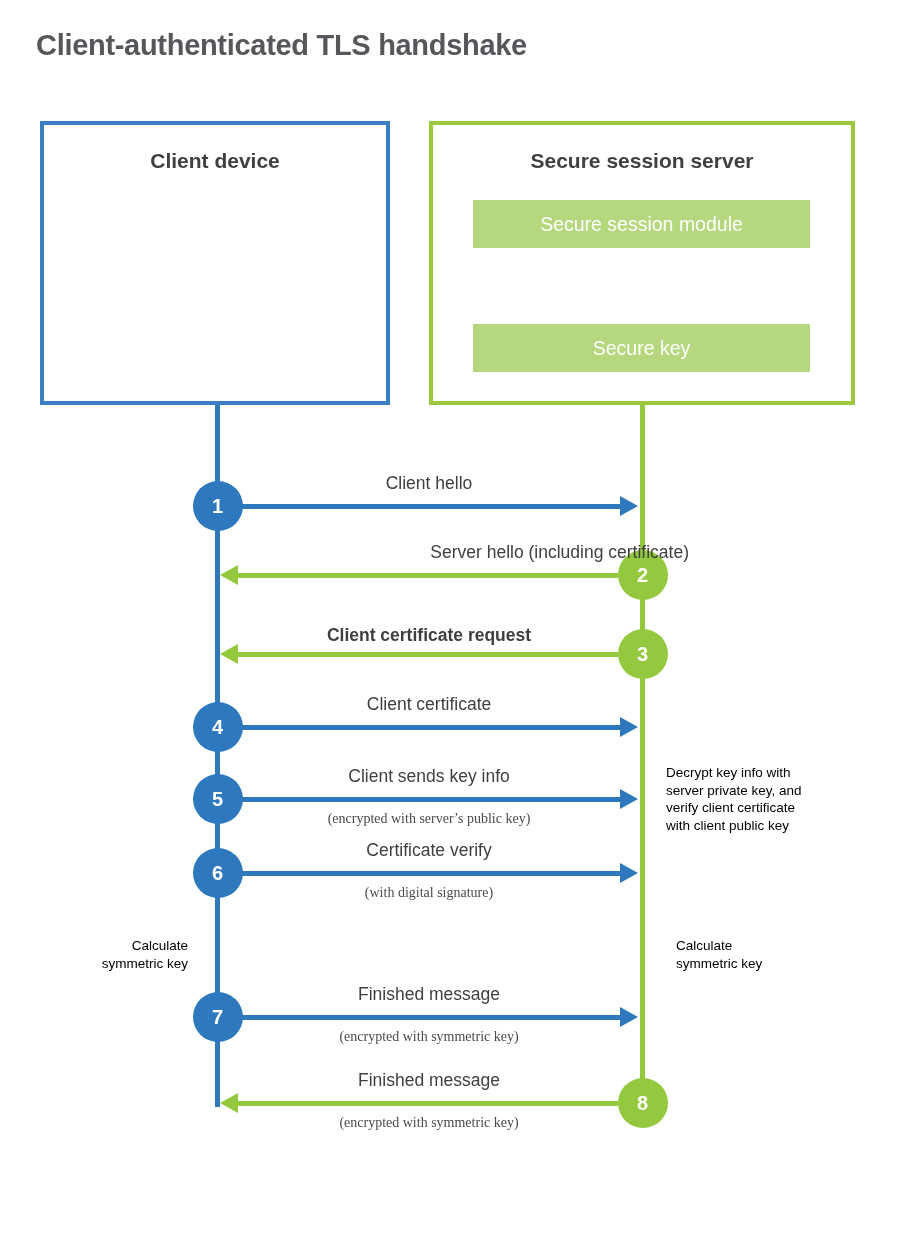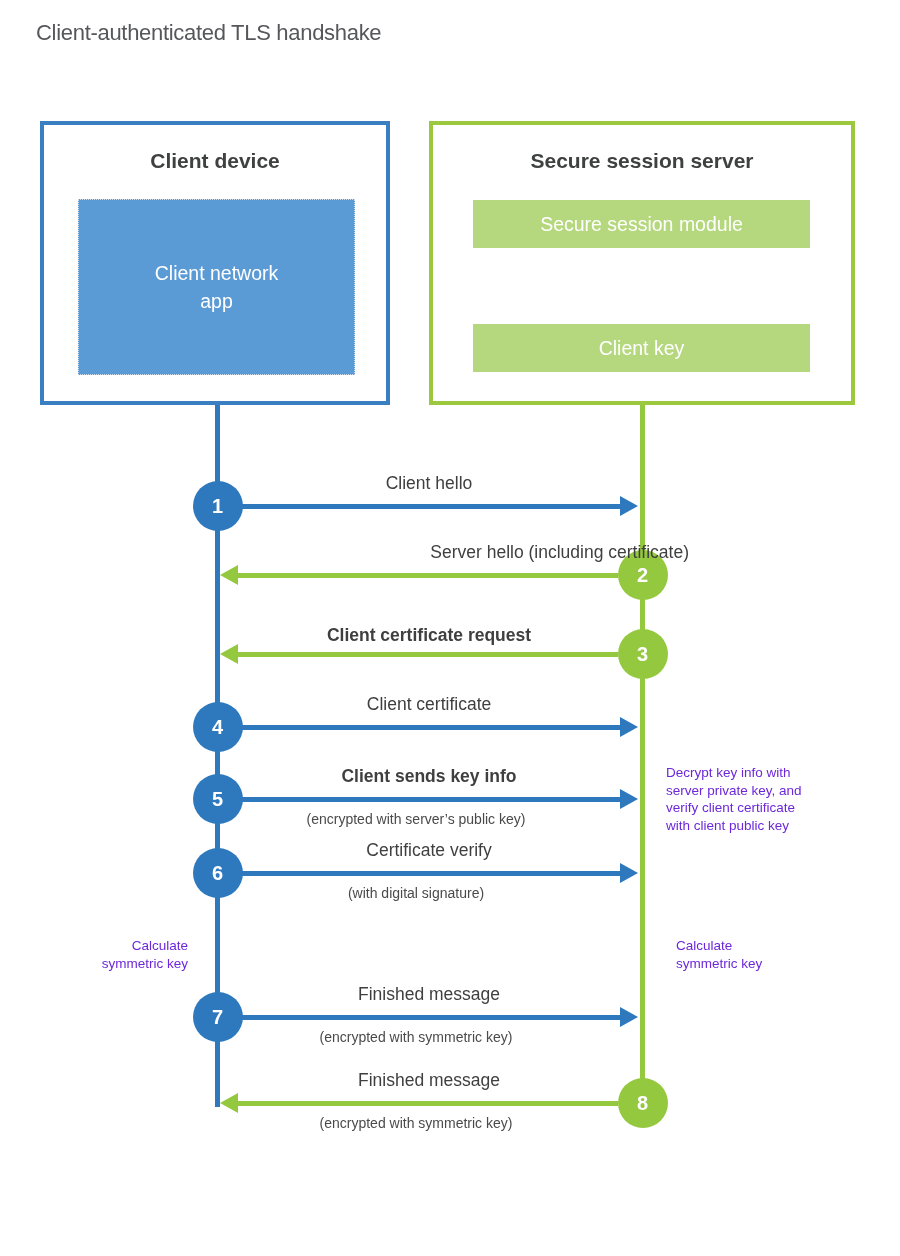--- a/index.html
+++ b/index.html
@@ -1,21 +1,21 @@
 <!DOCTYPE html>
 <html><head>
 <meta charset="utf-8">
 <style>
   html,body{margin:0;padding:0;background:#ffffff;}
   body{font-family:"Liberation Sans", sans-serif; -webkit-font-smoothing:antialiased;}
   #canvas{position:relative;width:900px;height:1256px;background:#ffffff;overflow:hidden;}
 
   .page-title{
-    position:absolute;left:36px;top:20px;
-    font-size:22px;font-weight:400;color:#56575b;letter-spacing:-0.3px;
+    position:absolute;left:36px;top:29px;
+    font-size:29px;font-weight:700;color:#56575b;letter-spacing:-0.3px;
   }
 
   
   .actor-box{position:absolute;top:121px;height:284px;background:#ffffff;box-sizing:border-box;}
   .client-box{left:40px;width:350px;border:4px solid #3a7fc2;}
   .server-box{left:429px;width:426px;border:4px solid #9bc83c;}
   .actor-title{
     position:absolute;left:0;right:0;top:24px;text-align:center;
     font-size:21px;font-weight:bold;color:#3f4040;
   }
@@ -44,50 +44,48 @@
     display:flex;align-items:center;justify-content:center;
     color:#ffffff;font-size:20px;font-weight:bold;z-index:3;
   }
   .arrow-line{position:absolute;height:5px;z-index:2;}
   .arrow-head{position:absolute;width:0;height:0;z-index:2;}
   .msg-label{
     position:absolute;left:169px;width:520px;text-align:center;
     font-size:17.5px;color:#3f3f40;z-index:4;
   }
   .msg-sub{
-    position:absolute;left:156px;width:520px;text-align:center;
-    font-size:14px;color:#4a4a4a;z-index:4;
+    position:absolute;left:169px;width:520px;text-align:center;
+    font-size:14px;color:#4a4a4a;z-index:4;font-family:Liberation Serif, serif;
   }
 
   .side-note{
-    position:absolute;font-size:13.5px;line-height:17.5px;color:#6d28d9;
+    position:absolute;font-size:13.5px;line-height:17.5px;color:#000000;
     white-space:pre-line;z-index:4;
   }
   .note-decrypt{left:666px;top:764px;width:170px;text-align:left;}
   .calc-left{left:55px;top:937px;width:133px;text-align:right;}
   .calc-right{left:676px;top:937px;width:140px;text-align:left;}
 </style>
 </head>
 <body>
 
 <div id="canvas">
 
   <div class="page-title">Client-authenticated TLS handshake</div>
 
   <div class="actor-box client-box">
     <div class="actor-title">Client device</div>
   </div>
-  <div class="client-app">Client network
-app</div>
 
   <div class="actor-box server-box">
     <div class="actor-title">Secure session server</div>
   </div>
   <div class="module-bar" style="top:200px">Secure session module</div>
-  <div class="module-bar" style="top:324px">Client key</div>
+  <div class="module-bar" style="top:324px">Secure key</div>
 
   <div class="lifeline blue"></div>
   <div class="lifeline green"></div>
 
   <div id="steps-layer">
       <div class="step-circle" style="background: rgb(46, 120, 190); left: 192.5px; top: 481px;">1</div>
       <div class="arrow-line" style="background: rgb(46, 120, 190); top: 503.5px; left: 242px; width: 380px;"></div>
       <div class="arrow-head" style="top: 495.5px; border-top: 10.5px solid transparent; border-bottom: 10.5px solid transparent; left: 620px; border-left: 18px solid rgb(46, 120, 190);"></div>
       <div class="msg-label" style="top: 473px; text-align: center;">Client hello</div>
       <div class="step-circle" style="background: rgb(148, 200, 62); left: 617.5px; top: 550px;">2</div>
@@ -98,21 +96,21 @@
       <div class="arrow-line" style="background: rgb(148, 200, 62); top: 651.5px; left: 238px; width: 380px;"></div>
       <div class="arrow-head" style="top: 643.5px; border-top: 10.5px solid transparent; border-bottom: 10.5px solid transparent; left: 220px; border-right: 18px solid rgb(148, 200, 62);"></div>
       <div class="msg-label" style="top: 625px; font-weight: bold;">Client certificate request</div>
       <div class="step-circle" style="background: rgb(46, 120, 190); left: 192.5px; top: 702px;">4</div>
       <div class="arrow-line" style="background: rgb(46, 120, 190); top: 724.5px; left: 242px; width: 380px;"></div>
       <div class="arrow-head" style="top: 716.5px; border-top: 10.5px solid transparent; border-bottom: 10.5px solid transparent; left: 620px; border-left: 18px solid rgb(46, 120, 190);"></div>
       <div class="msg-label" style="top: 694px;">Client certificate</div>
       <div class="step-circle" style="background: rgb(46, 120, 190); left: 192.5px; top: 774px;">5</div>
       <div class="arrow-line" style="background: rgb(46, 120, 190); top: 796.5px; left: 242px; width: 380px;"></div>
       <div class="arrow-head" style="top: 788.5px; border-top: 10.5px solid transparent; border-bottom: 10.5px solid transparent; left: 620px; border-left: 18px solid rgb(46, 120, 190);"></div>
-      <div class="msg-label" style="top: 766px; font-weight: bold;">Client sends key info</div>
+      <div class="msg-label" style="top: 766px;">Client sends key info</div>
       <div class="msg-sub" style="top: 811px;">(encrypted with server’s public key)</div>
       <div class="step-circle" style="background: rgb(46, 120, 190); left: 192.5px; top: 848px;">6</div>
       <div class="arrow-line" style="background: rgb(46, 120, 190); top: 870.5px; left: 242px; width: 380px;"></div>
       <div class="arrow-head" style="top: 862.5px; border-top: 10.5px solid transparent; border-bottom: 10.5px solid transparent; left: 620px; border-left: 18px solid rgb(46, 120, 190);"></div>
       <div class="msg-label" style="top: 840px;">Certificate verify</div>
       <div class="msg-sub" style="top: 885px;">(with digital signature)</div>
       <div class="step-circle" style="background: rgb(46, 120, 190); left: 192.5px; top: 992px;">7</div>
       <div class="arrow-line" style="background: rgb(46, 120, 190); top: 1014.5px; left: 242px; width: 380px;"></div>
       <div class="arrow-head" style="top: 1006.5px; border-top: 10.5px solid transparent; border-bottom: 10.5px solid transparent; left: 620px; border-left: 18px solid rgb(46, 120, 190);"></div>
       <div class="msg-label" style="top: 984px;">Finished message</div>

